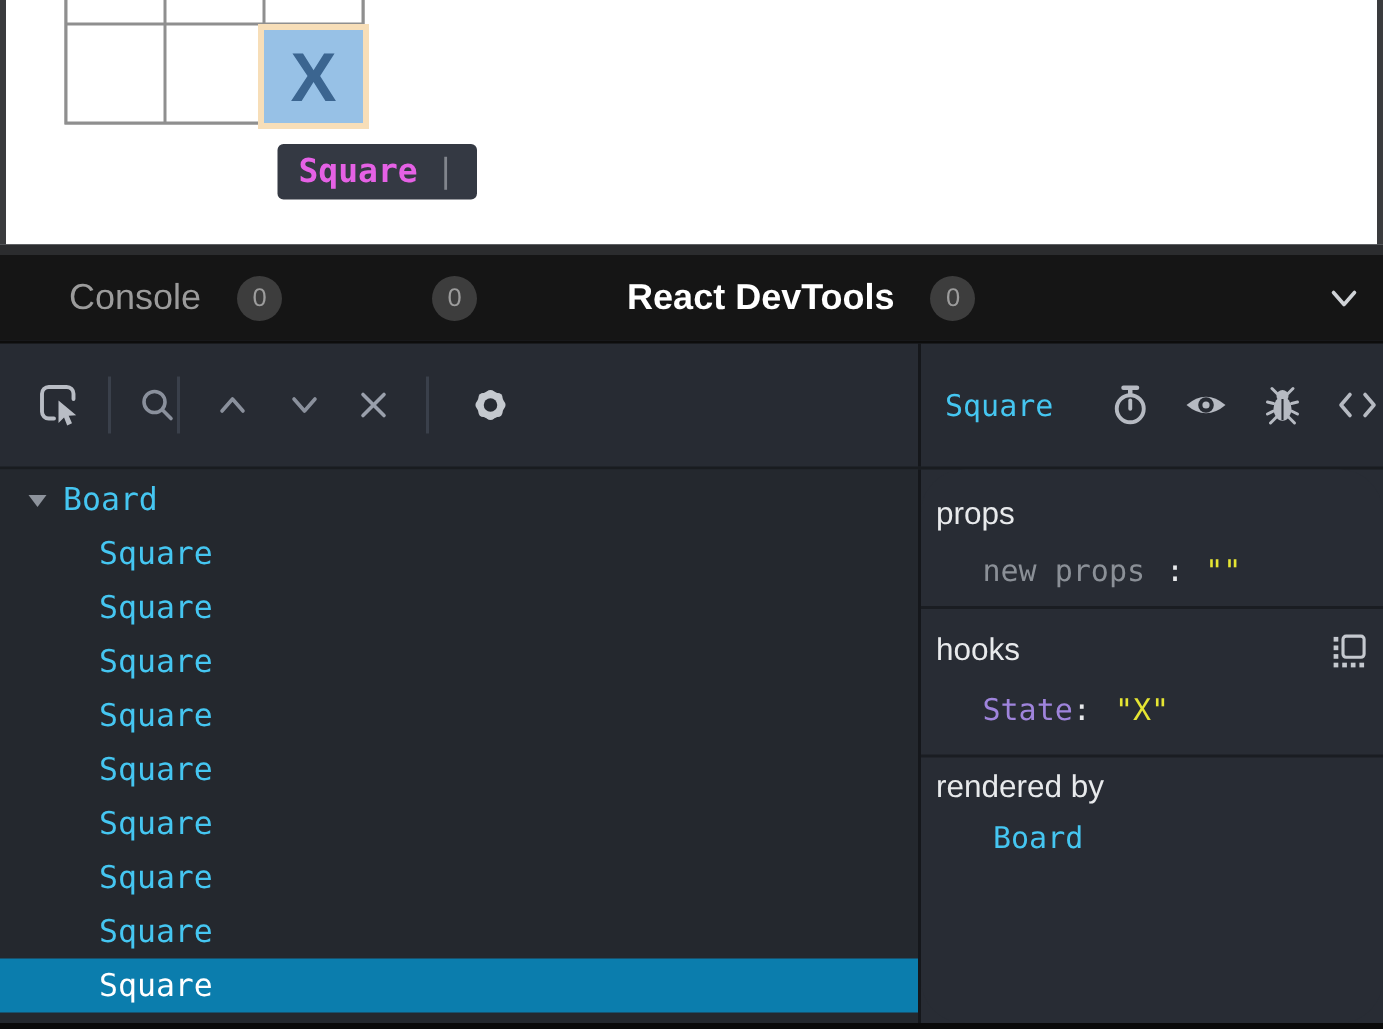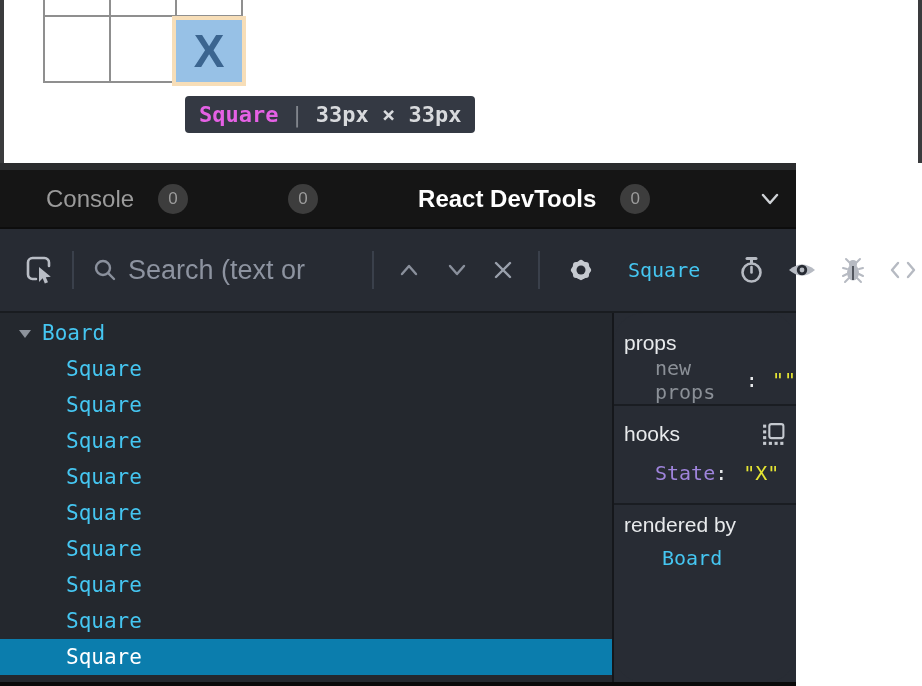--- a/index.html
+++ b/index.html
@@ -24,21 +24,21 @@
 
   .measure-tooltip { position:absolute; left:185px; top:96px; height:37px;
                      display:inline-flex; align-items:center; gap:12px; padding:0 14px;
                      background:#343943; border-radius:4px;
                      font-family:"DejaVu Sans Mono", monospace; font-weight:bold; font-size:22px; }
   .tt-name { color:var(--component-magenta); }
   .tt-sep  { color:#81858d; font-weight:normal; }
   .tt-dims { color:#d8dadd; }
 
   
-  .devtools { position:absolute; top:163px; left:0; width:796px; bottom:0; background:#282c34; }
+  .devtools { position:absolute; top:163px; left:0; width:922px; bottom:0; background:#282c34; }
   .top-strip { height:7px; background:#2b2c2e; }
 
   .tabbar { height:57px; background:#151515; display:flex; align-items:center; padding-left:46px; }
   .tab { display:flex; align-items:center; gap:24px; margin-right:100px; cursor:default; }
   .tab .tlabel { font-size:24px; color:#9b9b9b; }
   .tab.active .tlabel { color:#ffffff; font-weight:bold; }
   .badge { width:30px; height:30px; border-radius:50%; background:#3d3d3d; color:#9c9c9c;
            font-size:17px; display:flex; align-items:center; justify-content:center; }
   .tab-chevron { margin-left:auto; margin-right:14px; display:flex; }
 
@@ -106,21 +106,20 @@
 
     <div class="inspect-overlay">
       <div class="content">
         <span>X</span>
       </div>
     </div>
 
     <div class="measure-tooltip">
       <span class="tt-name">Square</span>
       <span class="tt-sep">|</span>
-      <span class="tt-dims">33px × 33px</span>
     </div>
 
     <div class="edge l"></div>
     <div class="edge r"></div>
   </div>
 
   <div class="devtools">
     <div class="top-strip"></div>
 
     <div class="tabbar">
@@ -150,21 +149,20 @@
             <path d="M15,13 L15,28 L18.7,24.3 L20.8,29.6 L24,28.2 L21.8,23.2 L26.8,22.8 Z" fill="#b9bdc5"></path>
           </svg>
         </button>
         <div class="tsep" style="margin-left:16px;"></div>
         <span style="margin-left:18px;">
           <svg width="26" height="26" viewBox="0 0 26 26">
               <circle cx="11" cy="11" r="7" fill="none" stroke="#8a909c" stroke-width="2.4"></circle>
               <line x1="16.2" y1="16.2" x2="22" y2="22" stroke="#8a909c" stroke-width="2.4" stroke-linecap="round"></line>
             </svg>
         </span>
-        <input class="search-input" type="text" placeholder="Search (text or" style="">
         <div class="tsep"></div>
         <button class="ibtn" style="margin-left:22px;">
           <svg width="26" height="18" viewBox="0 0 26 18">
               <polyline points="6,13 13,5 20,13" fill="none" stroke="#8a909c" stroke-width="2.4" stroke-linecap="round" stroke-linejoin="round"></polyline>
             </svg>
         </button>
         <button class="ibtn" style="margin-left:22px;">
           <svg width="26" height="18" viewBox="0 0 26 18">
               <polyline points="6,5 13,13 20,5" fill="none" stroke="#8a909c" stroke-width="2.4" stroke-linecap="round" stroke-linejoin="round"></polyline>
             </svg>

